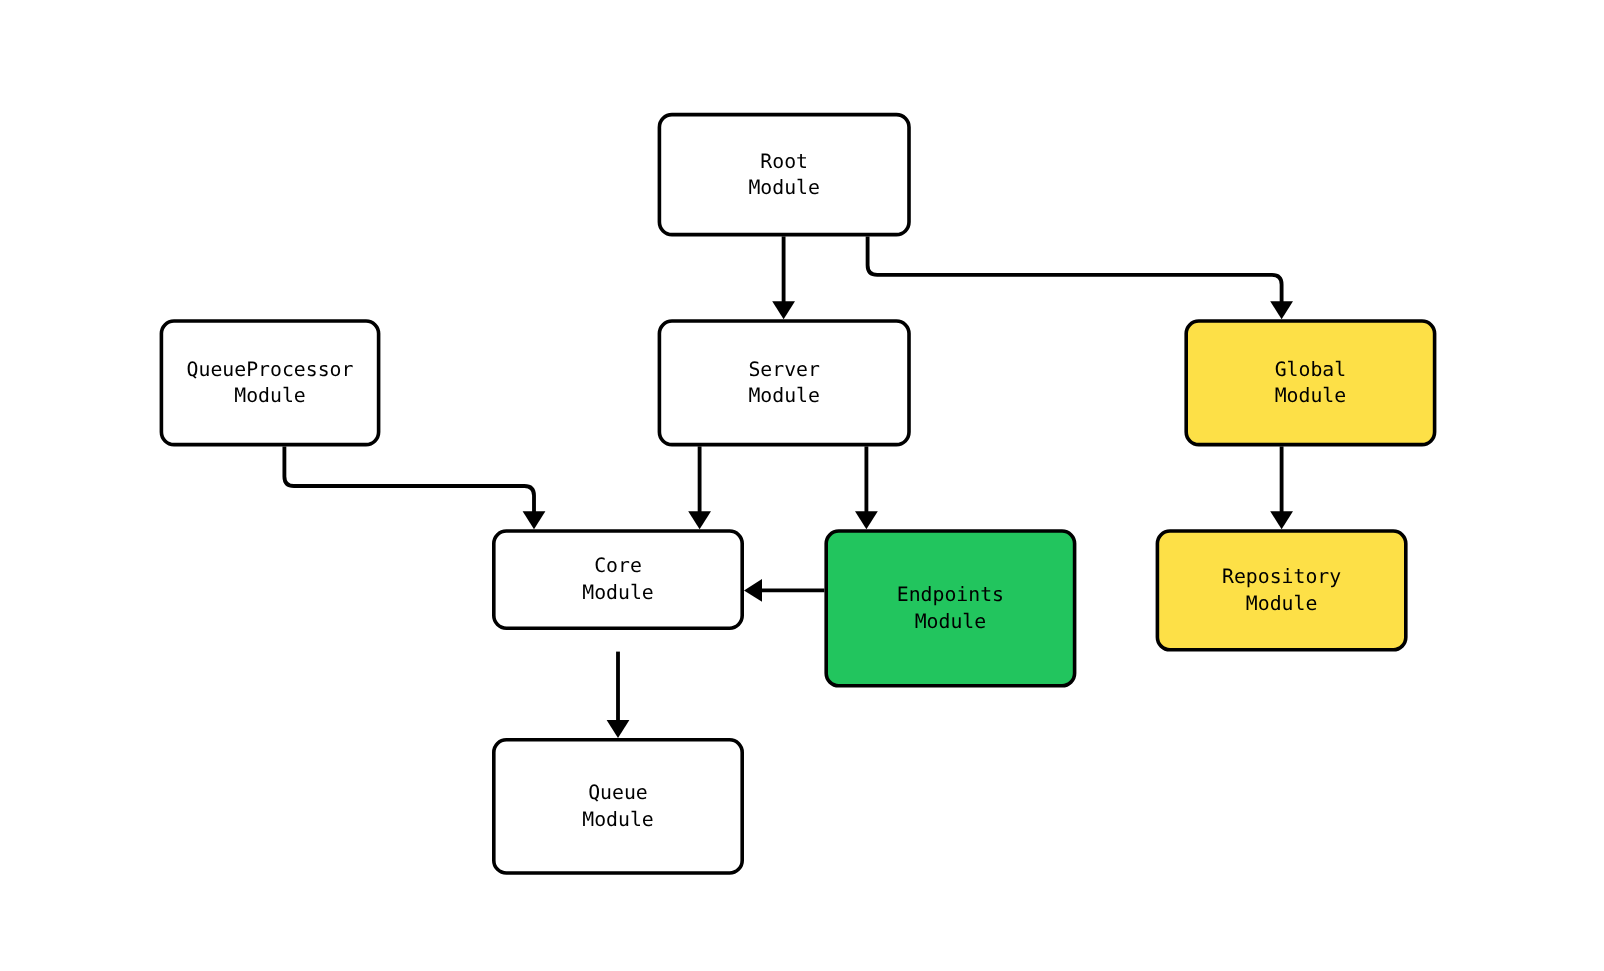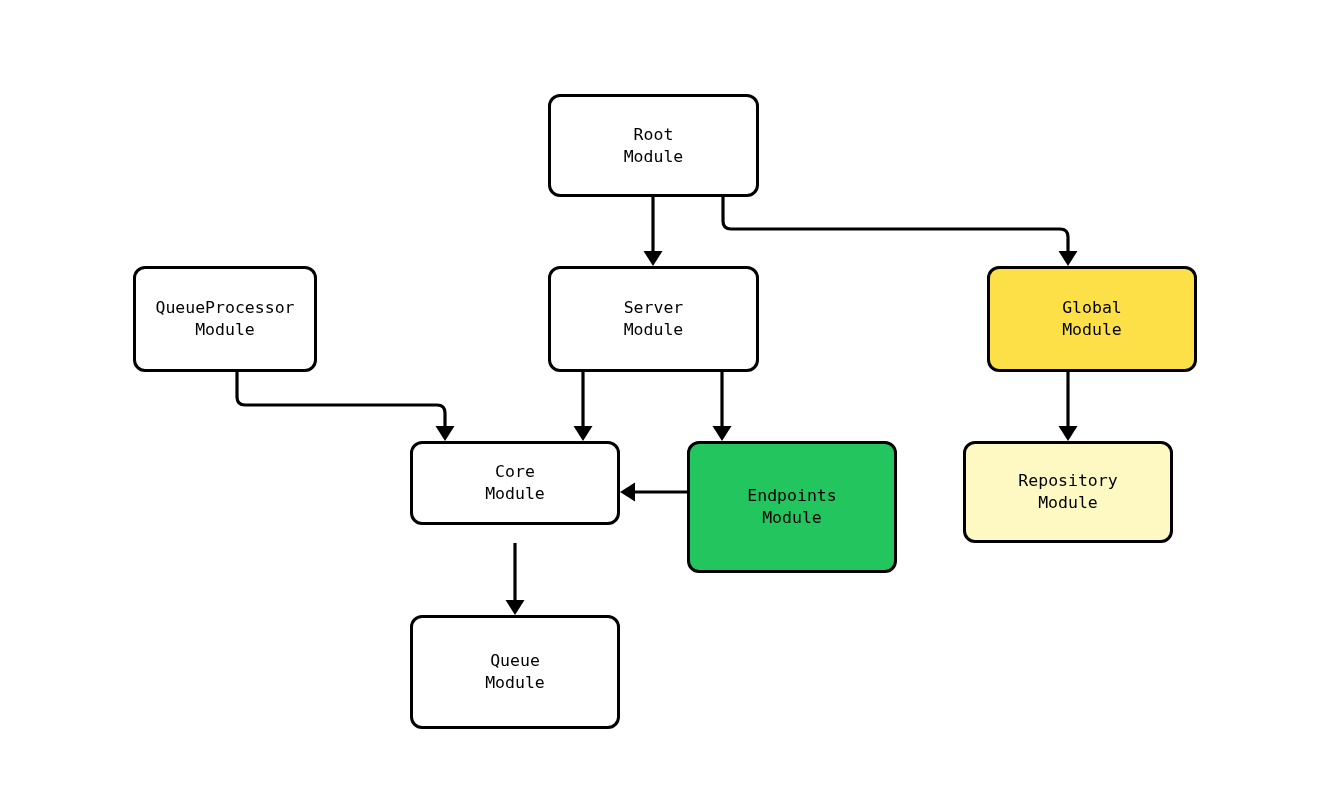--- a/index.html
+++ b/index.html
@@ -98,21 +98,21 @@
 Module</div>
   </div>
   <div class="node" style="left: 410px; top: 441px; width: 210px; height: 84px; background: rgb(255, 255, 255); border-color: rgb(0, 0, 0);">
     <div class="node-label">Core
 Module</div>
   </div>
   <div class="node" style="left: 687px; top: 441px; width: 210px; height: 132px; background: #22c55e; border-color: rgb(0, 0, 0);">
     <div class="node-label">Endpoints
 Module</div>
   </div>
-  <div class="node" style="left: 963px; top: 441px; width: 210px; height: 102px; background: #fef9c3; border-color: rgb(0, 0, 0);">
+  <div class="node" style="left: 963px; top: 441px; width: 210px; height: 102px; background: #fde047; border-color: rgb(0, 0, 0);">
     <div class="node-label">Repository
 Module</div>
   </div>
   <div class="node" style="left: 410px; top: 615px; width: 210px; height: 114px; background: rgb(255, 255, 255); border-color: rgb(0, 0, 0);">
     <div class="node-label">Queue
 Module</div>
   </div>
 
 </div>
 

